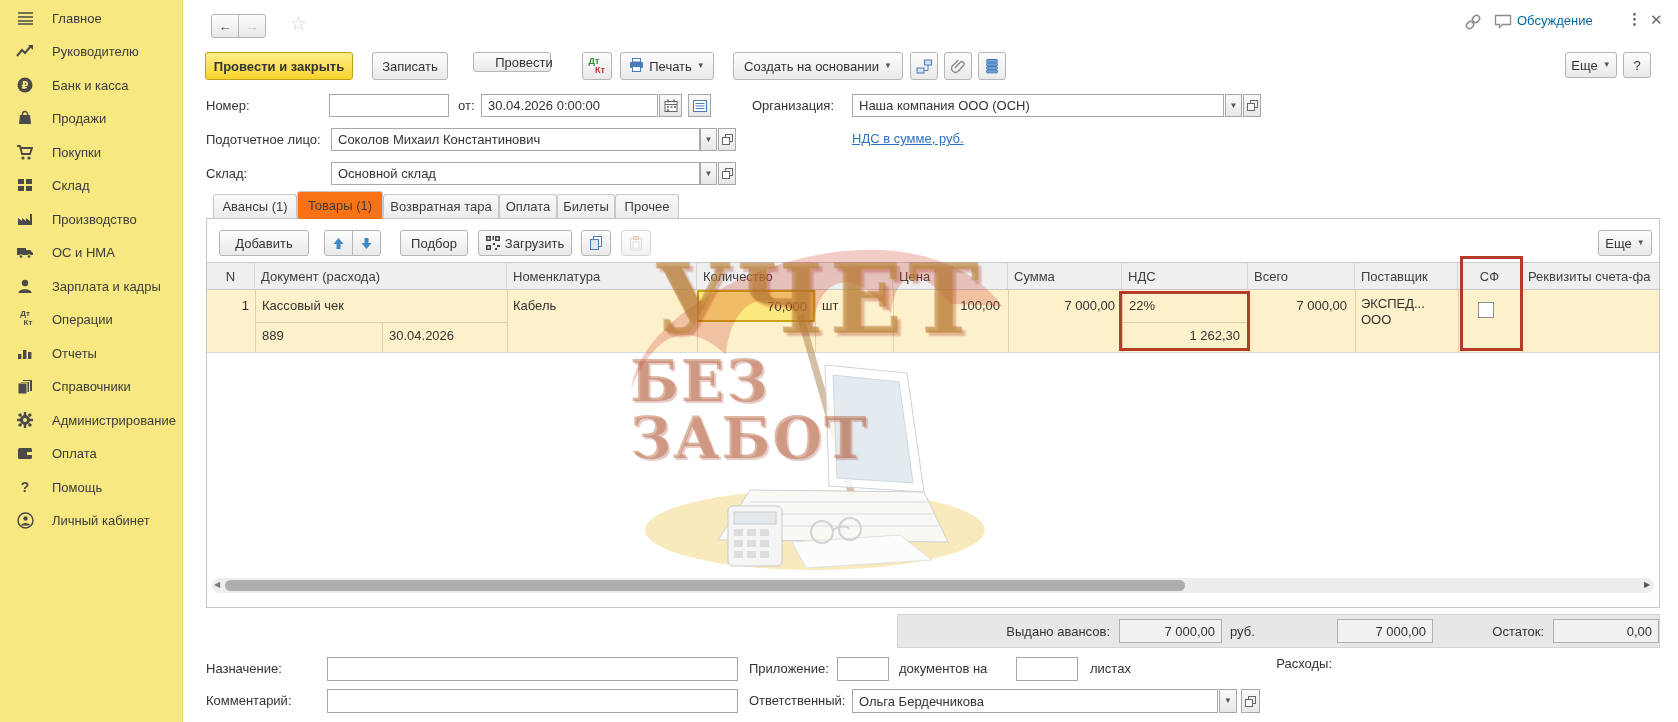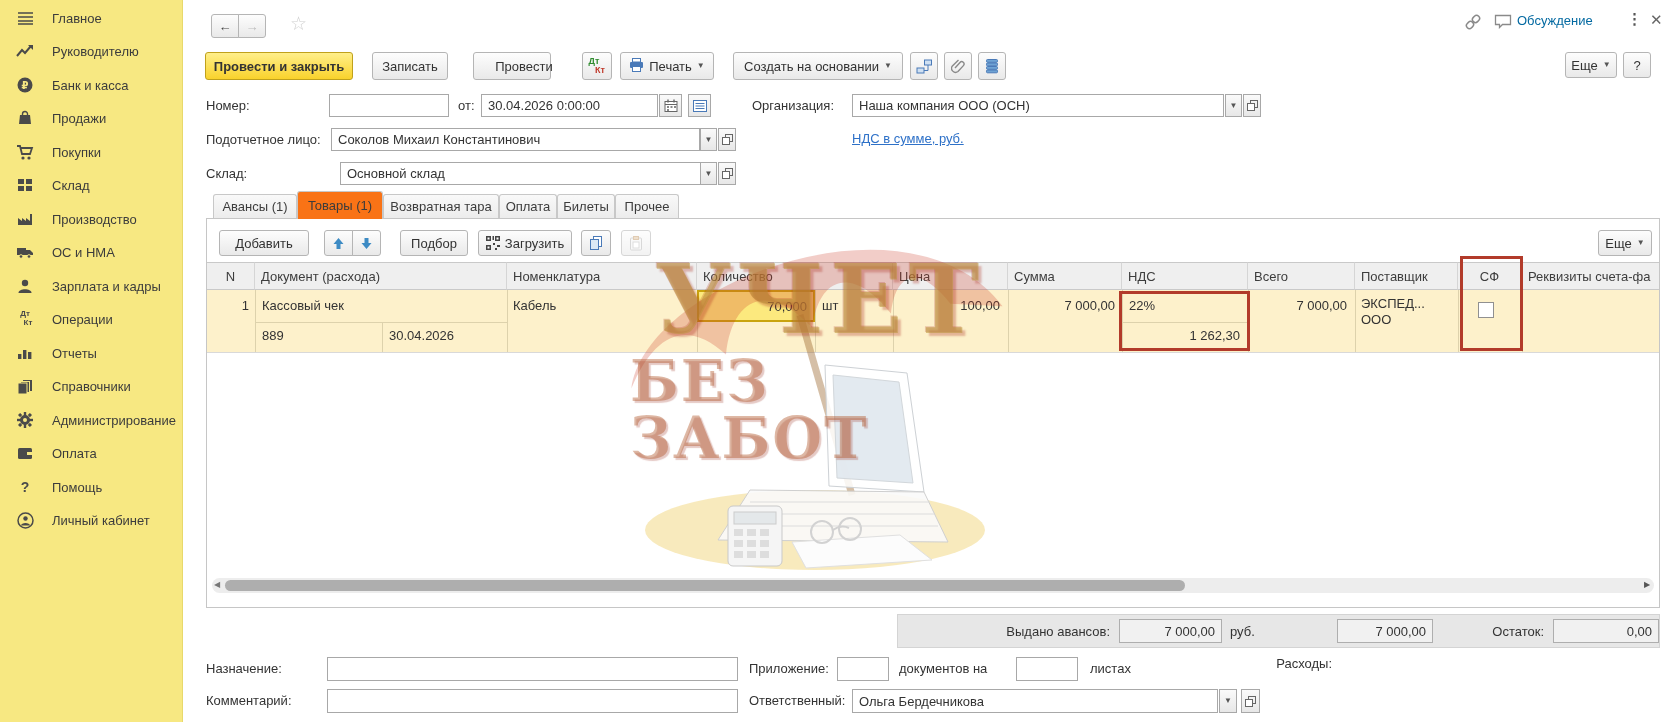--- a/index.html
+++ b/index.html
@@ -220,21 +220,21 @@
   <div class="abs" style="left:1517px;top:13px;color:#0369a1;">Обсуждение</div>
   <div class="abs" style="left:1627px;top:10px;color:#555;font-size:15px;font-weight:bold;">⋮</div>
   <div class="abs" style="left:1650px;top:11px;color:#666;font-size:15px;">✕</div>
 
   <div class="btn btn-yellow" style="left:205px;top:52px;width:148px;height:28px;">
       <span>Провести и закрыть</span>
     </div>
   <div class="btn" style="left:372px;top:52px;width:76px;height:28px;">
       <span>Записать</span>
     </div>
-  <div class="btn" style="left:473px;top:52px;width:78px;height:28px;padding-left:24px;">
+  <div class="btn" style="left:473px;top:52px;width:78px;height:20px;padding-left:24px;">
       <span>Провести</span>
     </div>
   <div class="btn" style="left:582px;top:52px;width:30px;height:28px;flex-direction:column;gap:0;line-height:1;font-size:9px;font-weight:bold;">
     <span style="color:#2e8b2e;margin-right:6px;">Дт</span>
     <span style="color:#c0392b;margin-left:6px;">Кт</span>
   </div>
   <div class="btn" style="left:620px;top:52px;width:94px;height:28px;">
     <span><svg width="15" height="14">
           <rect x="3.5" y="0.5" width="8" height="3.5" fill="#fff" stroke="#4a7ab8"></rect>
           <rect x="1" y="4" width="13" height="6" rx="1" fill="#4a7ab8"></rect>
@@ -326,21 +326,21 @@
     </div>
   <div class="minibtn" style="left:718px;top:128px;width:18px;height:23px;">
       <svg width="11" height="11">
         <rect x="3.5" y="0.5" width="7" height="7" fill="none" stroke="#666"></rect>
         <rect x="0.5" y="3.5" width="7" height="7" fill="#fff" stroke="#666"></rect>
       </svg>
     </div>
   <div class="link" style="left:852px;top:131px;">НДС в сумме, руб.</div>
 
   <div class="lab" style="left:206px;top:166px;">Склад:</div>
-  <div class="inp" style="left:331px;top:162px;width:369px;height:23px;margin-left:9px;">
+  <div class="inp" style="left:331px;top:162px;width:369px;height:23px;">
       <span>Основной склад</span>
     </div>
   <div class="minibtn" style="left:700px;top:162px;width:17px;height:23px;">
       <span class="caret">▼</span>
     </div>
   <div class="minibtn" style="left:718px;top:162px;width:18px;height:23px;">
       <svg width="11" height="11">
         <rect x="3.5" y="0.5" width="7" height="7" fill="none" stroke="#666"></rect>
         <rect x="0.5" y="3.5" width="7" height="7" fill="#fff" stroke="#666"></rect>
       </svg>

